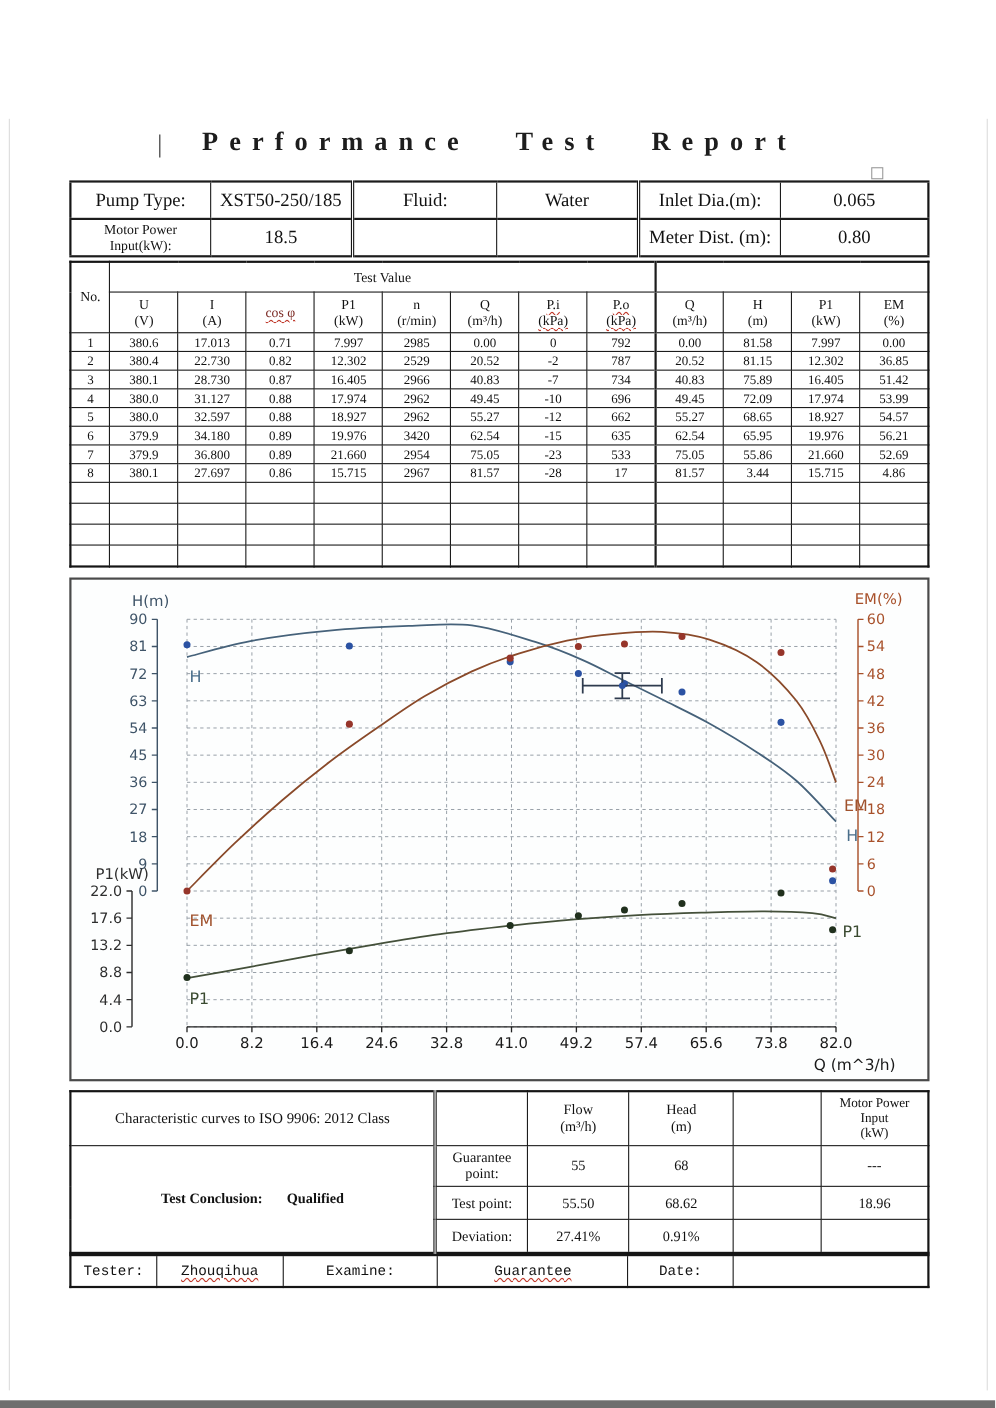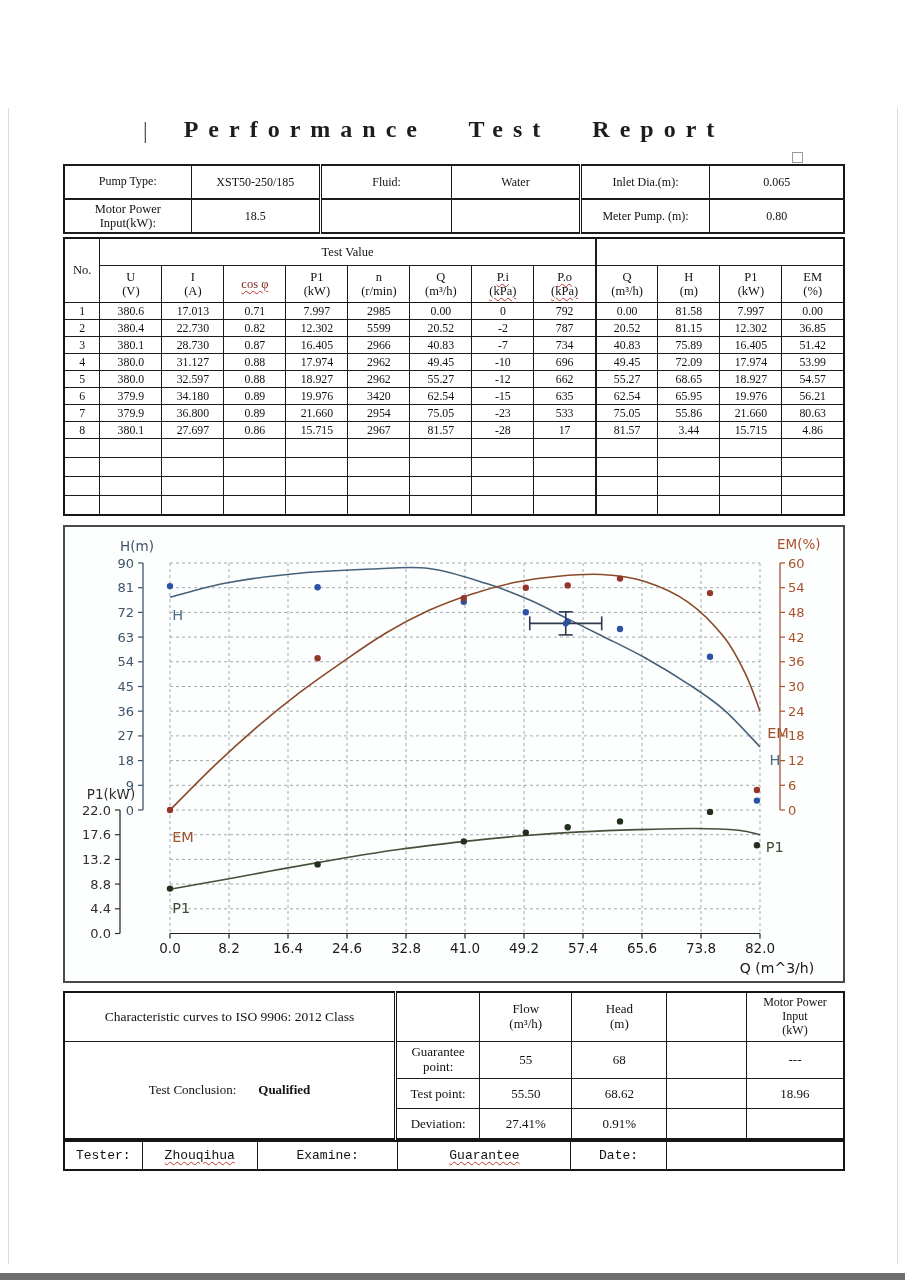--- a/index.html
+++ b/index.html
@@ -18,21 +18,21 @@
   .small-square{position:absolute;left:729px;top:36px;width:9px;height:9px;border:1px solid #9a9a9a;}
 
   
   table{border-collapse:collapse;table-layout:fixed;width:782px;}
   td,th{border:1px solid #1c1c1c;text-align:center;vertical-align:middle;
         font-weight:normal;overflow:hidden;}
   .pre{white-space:pre-line;line-height:1.15;}
 
   
   .info-table{margin-top:10px;border:2px solid #151515;}
-  .info-table td{height:30px;font-size:12px;border-width:2px 1px;}
+  .info-table td{height:30px;font-size:17px;border-width:2px 1px;}
   .info-table td.sep{border-left:3px double #151515;}
 
   
   .test-table{margin-top:3px;border:2px solid #151515;}
   .test-table th{font-size:12.5px;padding:1px 0;}
   .test-table thead tr.gh th{height:24px;}
   .test-table thead tr.uh th{height:34px;border-bottom:1.5px solid #111;}
   .test-table td{height:16px;font-size:11.8px;padding:0 1px;}
   .test-table tr.empty td{height:18px;}
   .thick-left{border-left-width:2px !important;}
@@ -46,21 +46,21 @@
         font-family:"DejaVu Sans", sans-serif;}
 
   
   .summary-table{margin-top:8px;border:2px solid #151515;}
   .summary-table td{font-size:13px;}
   .summary-table td.iso{font-size:13.5px;}
   .summary-table td.leftsec{border-right:3px double #151515;}
   .summary-table tr.hdr td{height:46px;}
   .summary-table tr.r1 td{height:34px;}
   .summary-table tr.r2 td,.summary-table tr.r3 td{height:27px;}
-  .concl-label{font-weight:400;margin-right:22px;}
+  .concl-label{font-weight:700;margin-right:22px;}
   .concl-value{font-weight:600;margin-top:24px;}
 
   
   .footer-table{border:2px solid #151515;}
   .footer-table td{height:25px;font-family:"Liberation Mono", monospace;font-size:13px;}
 </style>
 </head>
 <body>
 
 <div class="page">
@@ -92,21 +92,21 @@
         <td>Water</td>
         <td class="sep">Inlet Dia.(m):</td>
         <td>0.065</td>
       </tr>
       <tr>
         <td class="pre" style="font-size:12.5px">Motor Power
 Input(kW):</td>
         <td>18.5</td>
         <td class="sep"></td>
         <td></td>
-        <td class="sep">Meter Pump. (m):</td>
+        <td class="sep">Meter Dist. (m):</td>
         <td>0.80</td>
       </tr>
       </tbody>
     </table>
 
     <table class="test-table" id="test-table">
         <colgroup>
           <col style="width: 4.6%;">
           <col style="width: 7.95%;">
           <col style="width: 7.95%;">
@@ -168,21 +168,21 @@
             <td>81.58</td>
             <td>7.997</td>
             <td>0.00</td>
           </tr>
           <tr>
             <td>2</td>
             <td>380.4</td>
             <td>22.730</td>
             <td>0.82</td>
             <td>12.302</td>
-            <td>5599</td>
+            <td>2529</td>
             <td>20.52</td>
             <td>-2</td>
             <td>787</td>
             <td class="thick-left">20.52</td>
             <td>81.15</td>
             <td>12.302</td>
             <td>36.85</td>
           </tr>
           <tr>
             <td>3</td>
@@ -250,21 +250,21 @@
             <td>36.800</td>
             <td>0.89</td>
             <td>21.660</td>
             <td>2954</td>
             <td>75.05</td>
             <td>-23</td>
             <td>533</td>
             <td class="thick-left">75.05</td>
             <td>55.86</td>
             <td>21.660</td>
-            <td>80.63</td>
+            <td>52.69</td>
           </tr>
           <tr>
             <td>8</td>
             <td>380.1</td>
             <td>27.697</td>
             <td>0.86</td>
             <td>15.715</td>
             <td>2967</td>
             <td>81.57</td>
             <td>-28</td>

